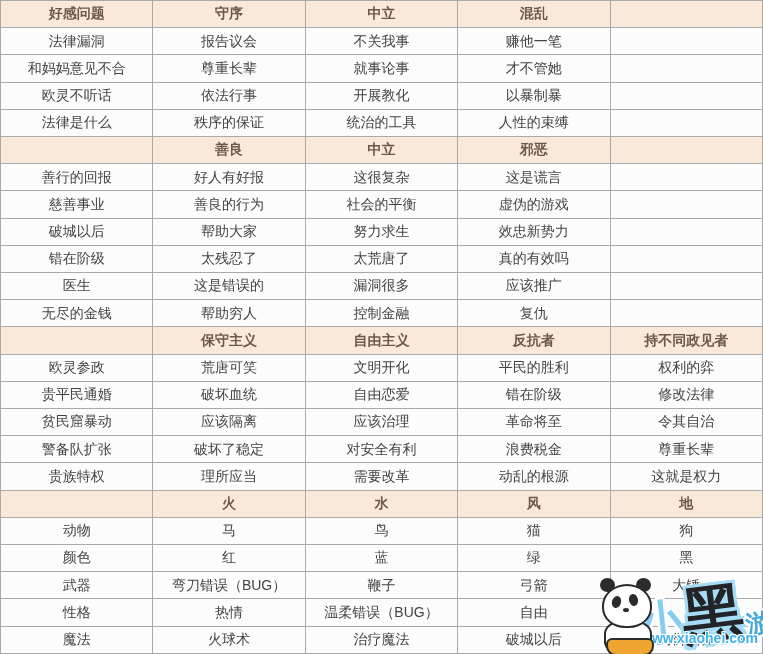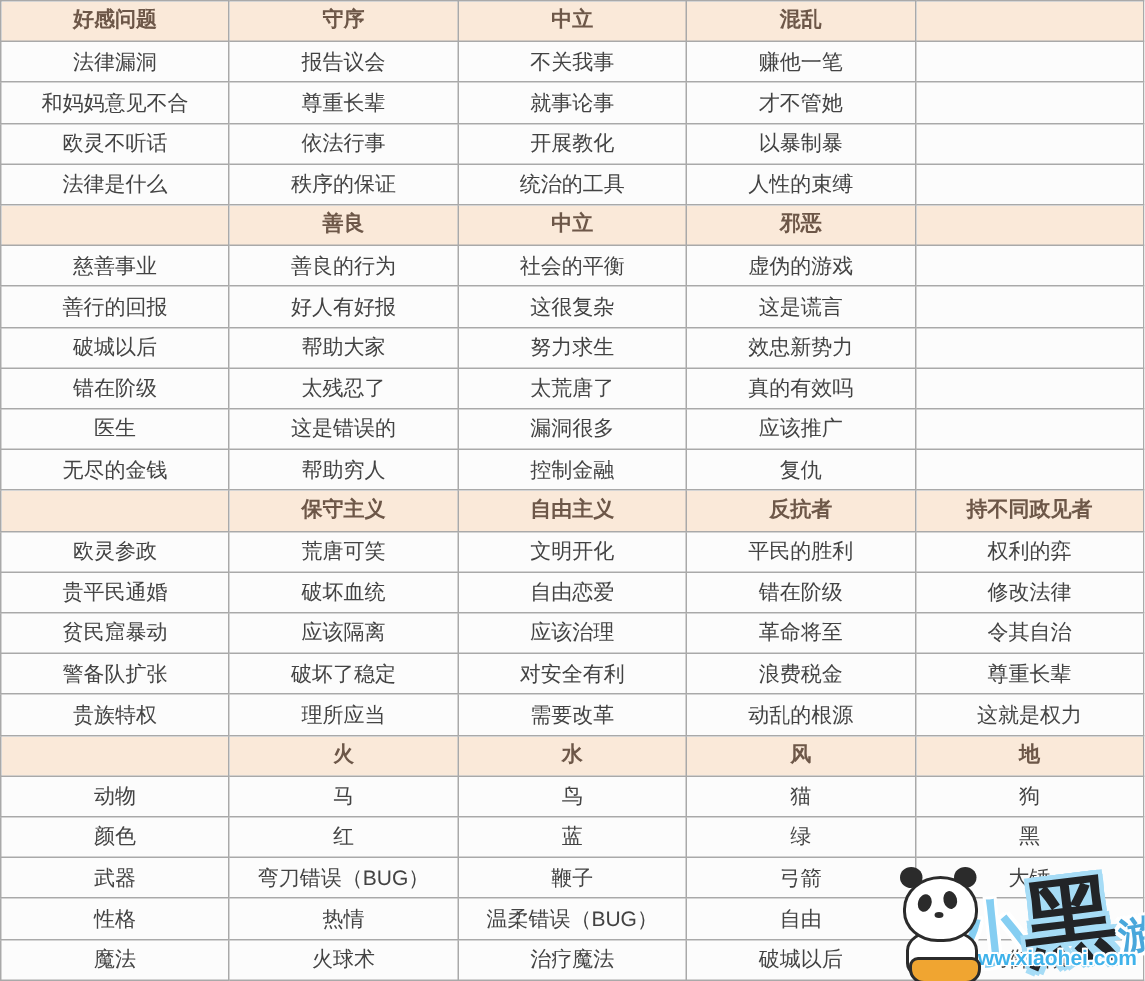--- a/index.html
+++ b/index.html
@@ -32,21 +32,20 @@
     padding: 0 2px;
     font-size: 14px;
     line-height: 1.1;
     white-space: nowrap;
     overflow: hidden;
   }
   table.guide th {
     background: #fae9d9;
     color: #6d5748;
     font-weight: bold;
-    font-family: Liberation Serif, serif;
   }
   table.guide td {
     background: #fcfcfc;
     color: #434343;
     font-weight: normal;
   }
   
   .watermark {
     position: absolute;
     left: 596px;
@@ -223,31 +222,31 @@
           <td></td>
         </tr>
         <tr>
           <th></th>
           <th>善良</th>
           <th>中立</th>
           <th>邪恶</th>
           <th></th>
         </tr>
         <tr>
+          <td>善行的回报</td>
+          <td>好人有好报</td>
+          <td>这很复杂</td>
+          <td>这是谎言</td>
+          <td></td>
+        </tr>
+        <tr>
           <td>慈善事业</td>
           <td>善良的行为</td>
           <td>社会的平衡</td>
           <td>虚伪的游戏</td>
-          <td></td>
-        </tr>
-        <tr>
-          <td>善行的回报</td>
-          <td>好人有好报</td>
-          <td>这很复杂</td>
-          <td>这是谎言</td>
           <td></td>
         </tr>
         <tr>
           <td>破城以后</td>
           <td>帮助大家</td>
           <td>努力求生</td>
           <td>效忠新势力</td>
           <td></td>
         </tr>
         <tr>

